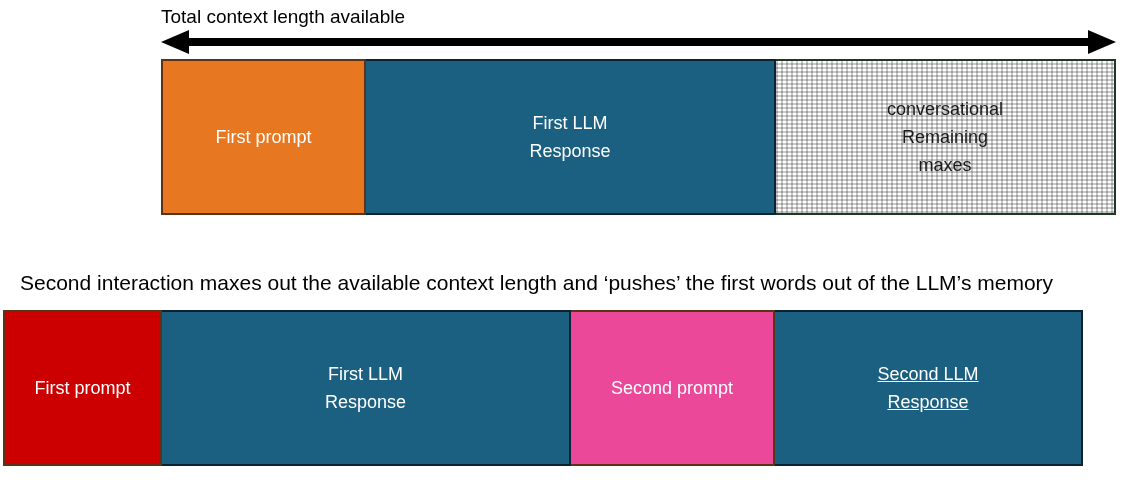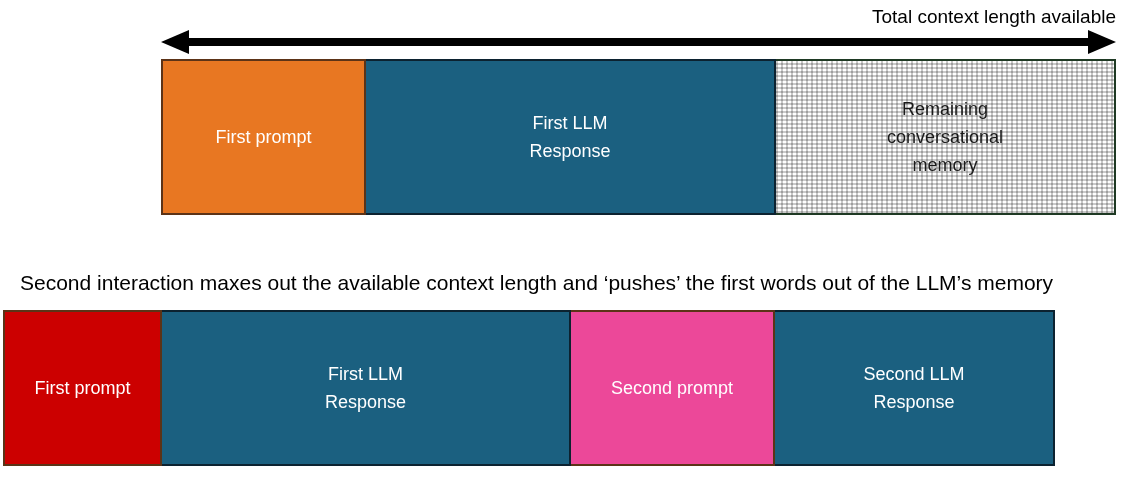--- a/index.html
+++ b/index.html
@@ -14,21 +14,21 @@
     font-family: "Liberation Sans", sans-serif;
     overflow: hidden;
   }
 
   
   #arrow-label {
     position: absolute;
     left: 161px;
     top: 6px;
     width: 955px;
-    text-align: right;
+    text-align: left;
     font-size: 19px;
     color: #000000;
     line-height: 22px;
     white-space: nowrap;
   }
 
   
   #arrow-wrap {
     position: absolute;
     left: 161px;
@@ -133,24 +133,25 @@
     border: 2px solid #0C2230;
     border-left: none;
   }
   .seg-second-prompt {
     width: 204px;
     background: #ec4899;
     border: 2px solid #5C3317;
     border-left: none;
   }
   .seg-second-response {
-    width: 280px;
+    width: 308px;
     background: #1B6080;
     border: 2px solid #0C2230;
     border-left: none;
+    text-decoration: underline;
   }
   .seg-text { display: block; }
 </style>
 </head>
 <body>
 
 <div id="arrow-label">Total context length available</div>
 
 <div id="arrow-wrap">
   <svg width="955" height="24" viewBox="0 0 955 24" xmlns="http://www.w3.org/2000/svg">
@@ -168,23 +169,23 @@
 
   <div class="seg seg-first-response-1">
     <span>
       <span class="seg-text">First LLM</span>
       <span class="seg-text">Response</span>
     </span>
   </div>
 
   <div class="seg seg-remaining">
     <span>
+      <span class="seg-text">conversational</span>
       <span class="seg-text">Remaining</span>
-      <span class="seg-text">conversational</span>
-      <span class="seg-text">memory</span>
+      <span class="seg-text">maxes</span>
     </span>
   </div>
 
 </div>
 
 <div id="caption">Second interaction maxes out the available context length and ‘pushes’ the first words out of the LLM’s memory</div>
 
 <div id="bar-two">
 
   <div class="seg seg-forgotten">

